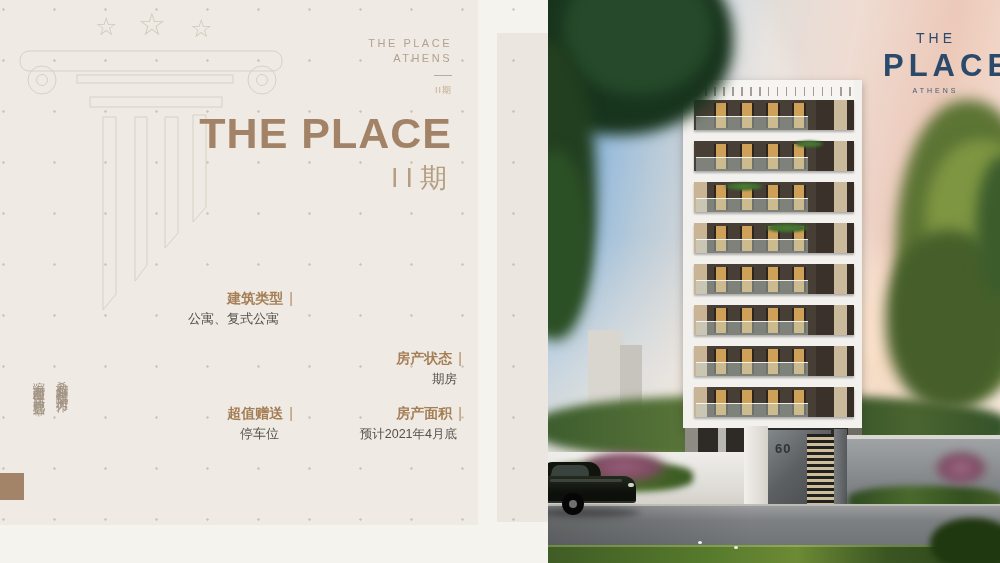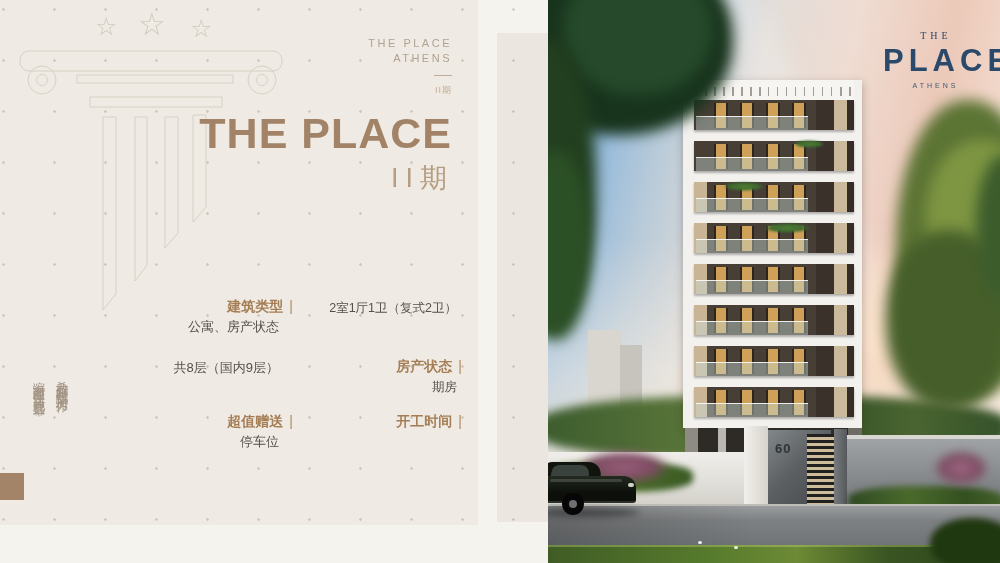--- a/index.html
+++ b/index.html
@@ -31,21 +31,21 @@
   .phase { position:absolute; top:160px; right:546px; font-size:27px; font-weight:400;
            letter-spacing:7px; color:#b59d81; }
 
   .vslogan { position:absolute; left:27px; top:371px; height:160px; writing-mode:vertical-rl;
              text-orientation:upright; font-size:12.5px; letter-spacing:2.5px; line-height:23px;
              color:#a29484; }
   .brown-block { position:absolute; left:0; top:473px; width:24px; height:27px; background:#a38468; }
 
   .details { position:absolute; left:150px; top:289px; width:312px;
              display:grid; grid-template-columns:143px 149px; column-gap:20px;
-             grid-template-rows:60px 55px 60px auto;margin-top:8px; }
+             grid-template-rows:60px 55px 60px auto; }
   .item { text-align:right; }
   .item .lbl { font-size:14px; font-weight:bold; color:#a57e55; line-height:19px; white-space:nowrap; }
   .item .lbl .bar { font-weight:400; margin-left:6px; color:#b08b60; }
   .item .val { font-size:13px; color:#55504a; line-height:18px; margin-top:2px; white-space:nowrap; }
   .item:nth-child(odd)  .val { padding-right:14px; }
   .item:nth-child(even) .val { padding-right:5px; font-size:12.5px; }
 
   
   .photo { position:absolute; left:548px; top:0; width:452px; height:563px; overflow:hidden;
            background:linear-gradient(102deg,#649fd2 0%,#8cb6dc 12%,#b9cbd9 25%,#e3ddd8 40%,
@@ -149,21 +149,21 @@
                border-radius:6px 12px 0 0; transform:skewX(-14deg); }
   .car .body { position:absolute; left:0; top:20px; width:96px; height:27px; border-bottom:2px solid #2c2f2a;
                background:linear-gradient(180deg,#232a20,#0c0f0a 70%); border-radius:4px 12px 3px 3px; }
   .car .hl   { position:absolute; left:10px; top:23px; width:72px; height:3px; background:rgba(255,255,255,.15); border-radius:2px; }
   .car .lamp { position:absolute; left:88px; top:27px; width:6px; height:4px; background:#cfd3c4; border-radius:2px; }
   .car .wheel { position:absolute; left:22px; top:37px; width:22px; height:22px; background:#060606; border-radius:50%; }
   .car .hub   { position:absolute; left:29px; top:44px; width:8px; height:8px; background:#707070; border-radius:50%; }
 
   
   .logo { position:absolute; left:330px; top:30px; width:112px; text-align:center; color:#2b4a6b; z-index:11; }
-  .logo .the { font-size:10px; letter-spacing:4px; text-indent:4px;font-family:Liberation Serif, serif; }
+  .logo .the { font-size:14px; letter-spacing:4px; text-indent:4px; }
   .logo .place { font-size:31px; font-weight:700; letter-spacing:5px; text-indent:5px; margin-top:2px; }
   .logo .athens { font-size:7px; letter-spacing:3px; text-indent:3px; margin-top:3px; color:#3d5a78; }
 </style>
 </head>
 <body>
 
 <div class="page">
 
   <div class="main-panel"></div>
   <div class="inset-panel"></div>
@@ -199,38 +199,37 @@
 
   <div class="vslogan">
     <div>希腊划时代品质力作</div>
     <div>滨海封面生活自此启幕</div>
   </div>
   <div class="brown-block"></div>
 
   <div class="details">
     <div class="item">
       <div class="lbl"><span>建筑类型</span><span class="bar">|</span></div>
-      <div class="val">公寓、房产状态</div>
-    </div>
-    <div class="item">
-      <div class="val">2室1厅1卫（复式2卫）</div>
-    </div>
-    <div class="item">
-      <div class="val">共8层（国内9层）</div>
+      <div class="val">公寓、复式公寓</div>
+    </div>
+    <div class="item">
+    </div>
+    <div class="item">
     </div>
     <div class="item">
       <div class="lbl"><span>房产状态</span><span class="bar">|</span></div>
       <div class="val">期房</div>
     </div>
     <div class="item">
       <div class="lbl"><span>超值赠送</span><span class="bar">|</span></div>
       <div class="val">停车位</div>
     </div>
     <div class="item">
-      <div class="lbl"><span>开工时间</span><span class="bar">|</span></div>
+      <div class="lbl"><span>房产面积</span><span class="bar">|</span></div>
+      <div class="val">预计2021年4月底</div>
     </div>
     <div class="item">
     </div>
     <div class="item">
     </div>
   </div>
 
   <div class="photo">
     <div class="glow"></div>
     <div class="beam"></div>

